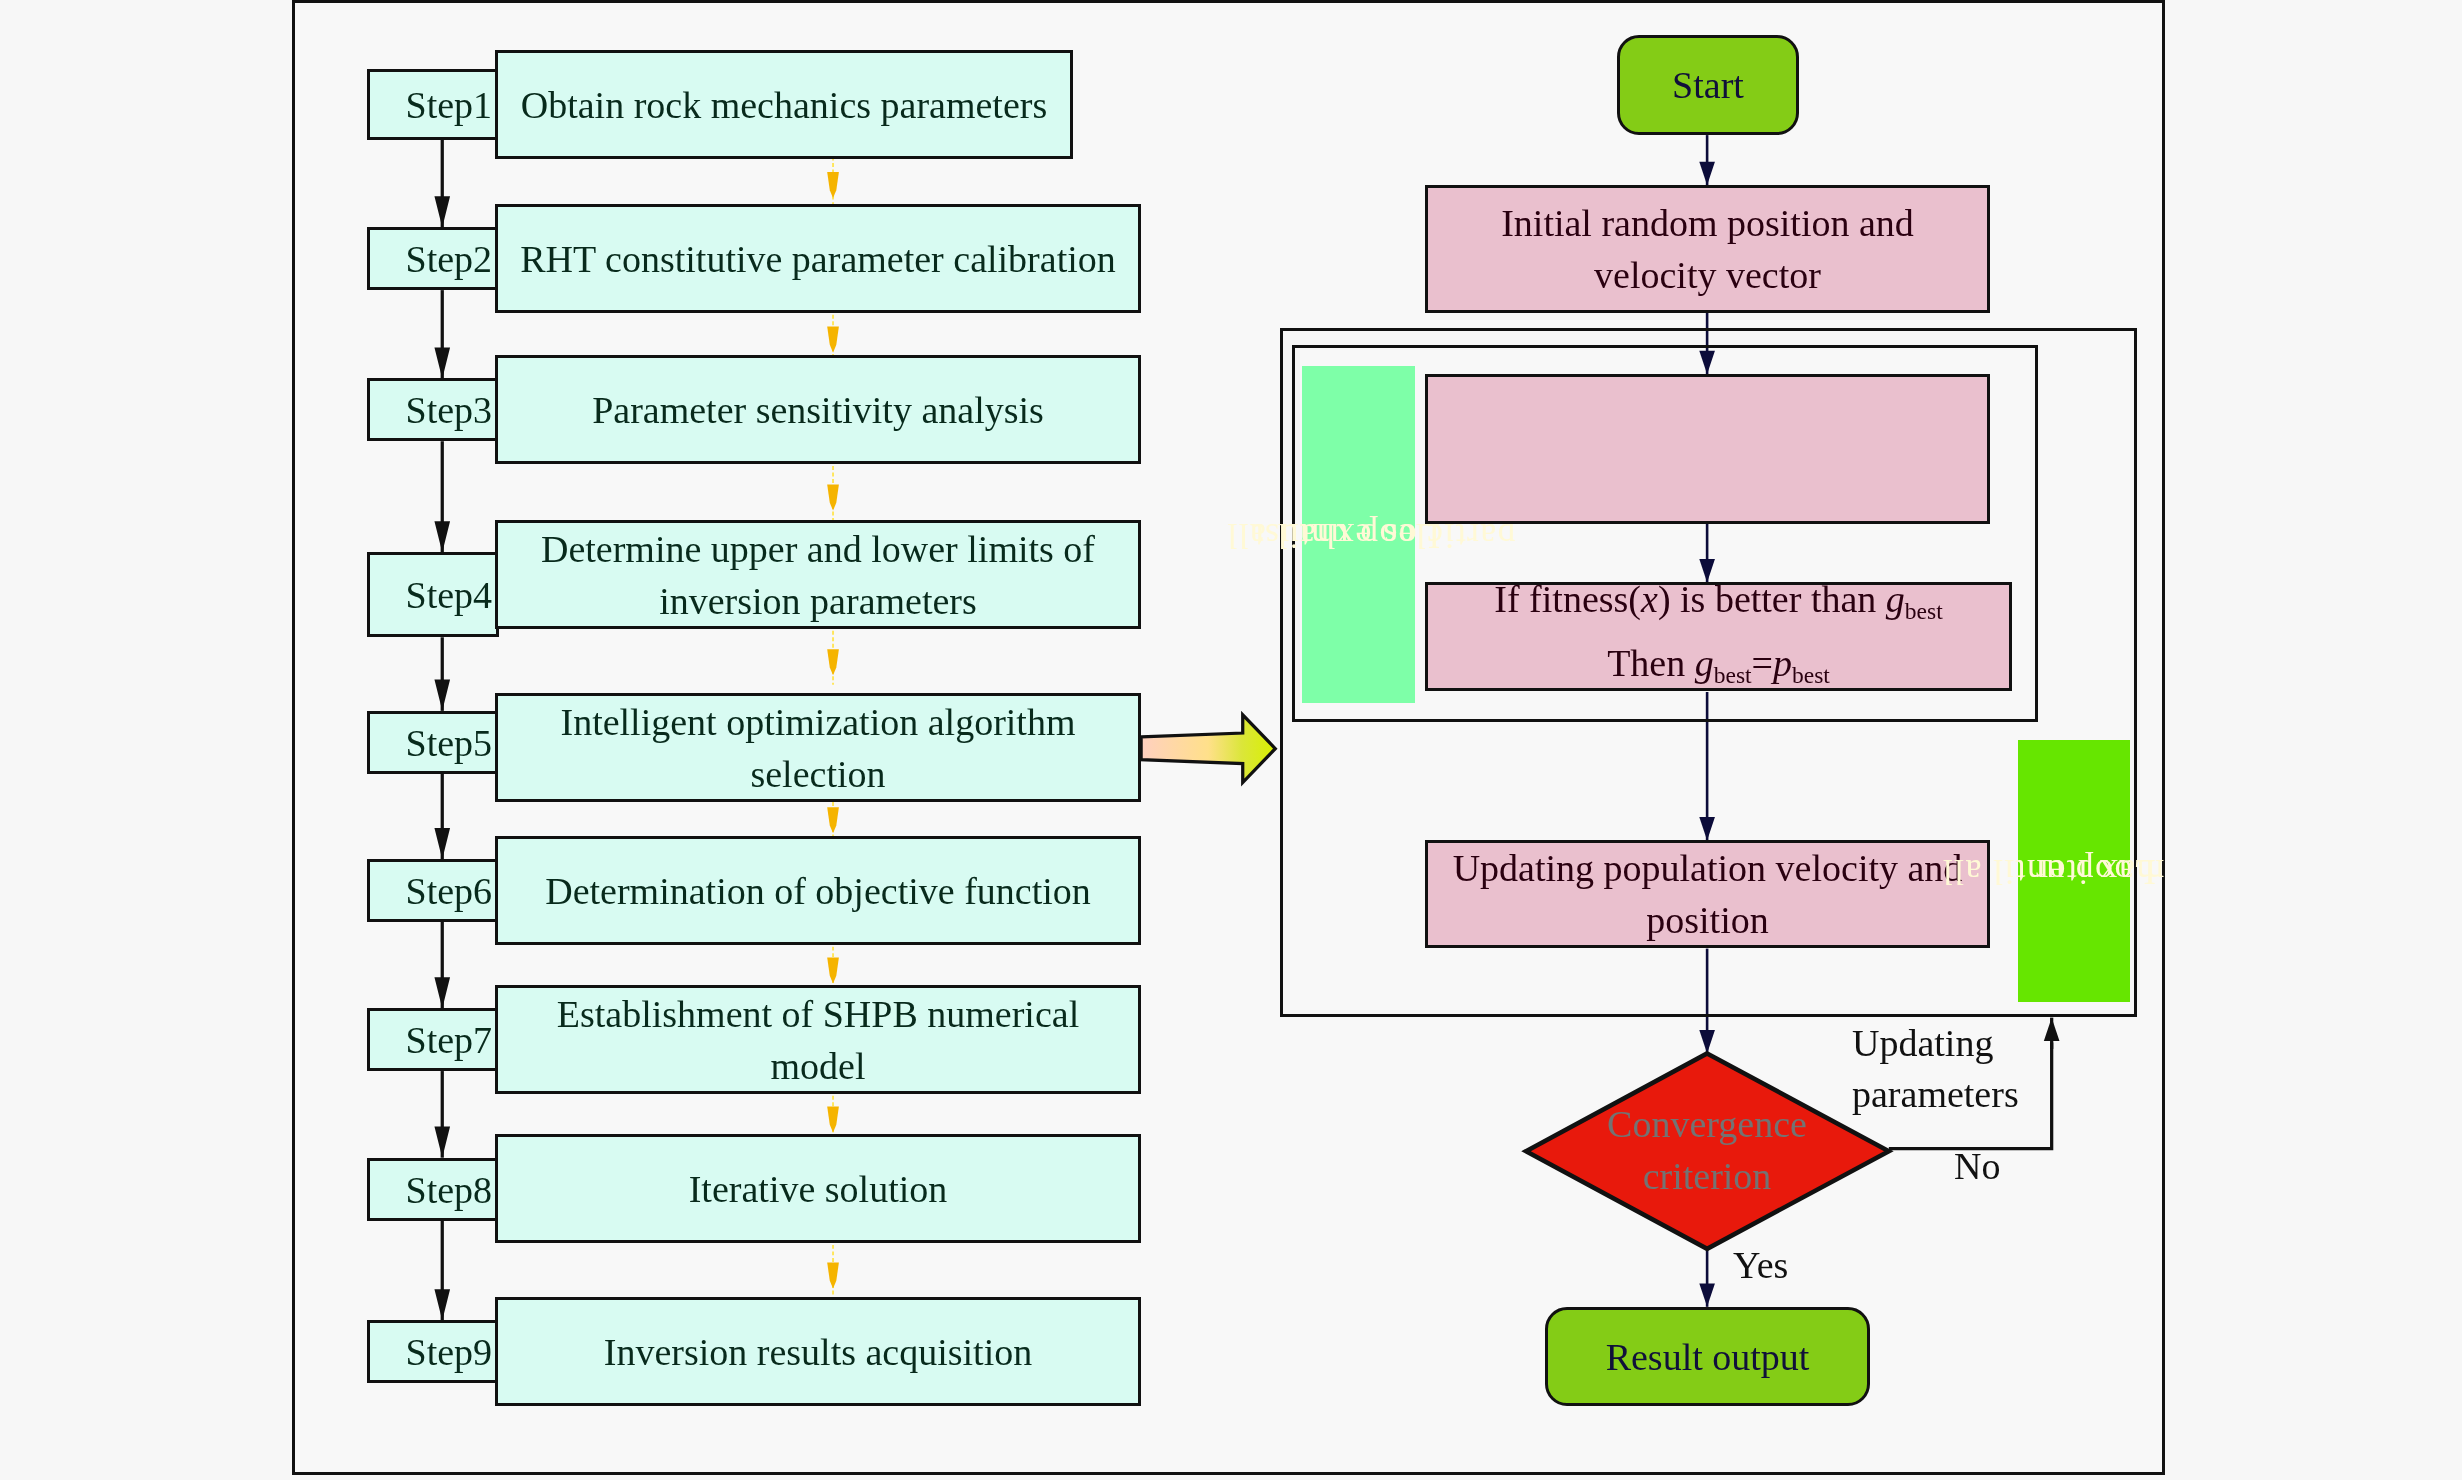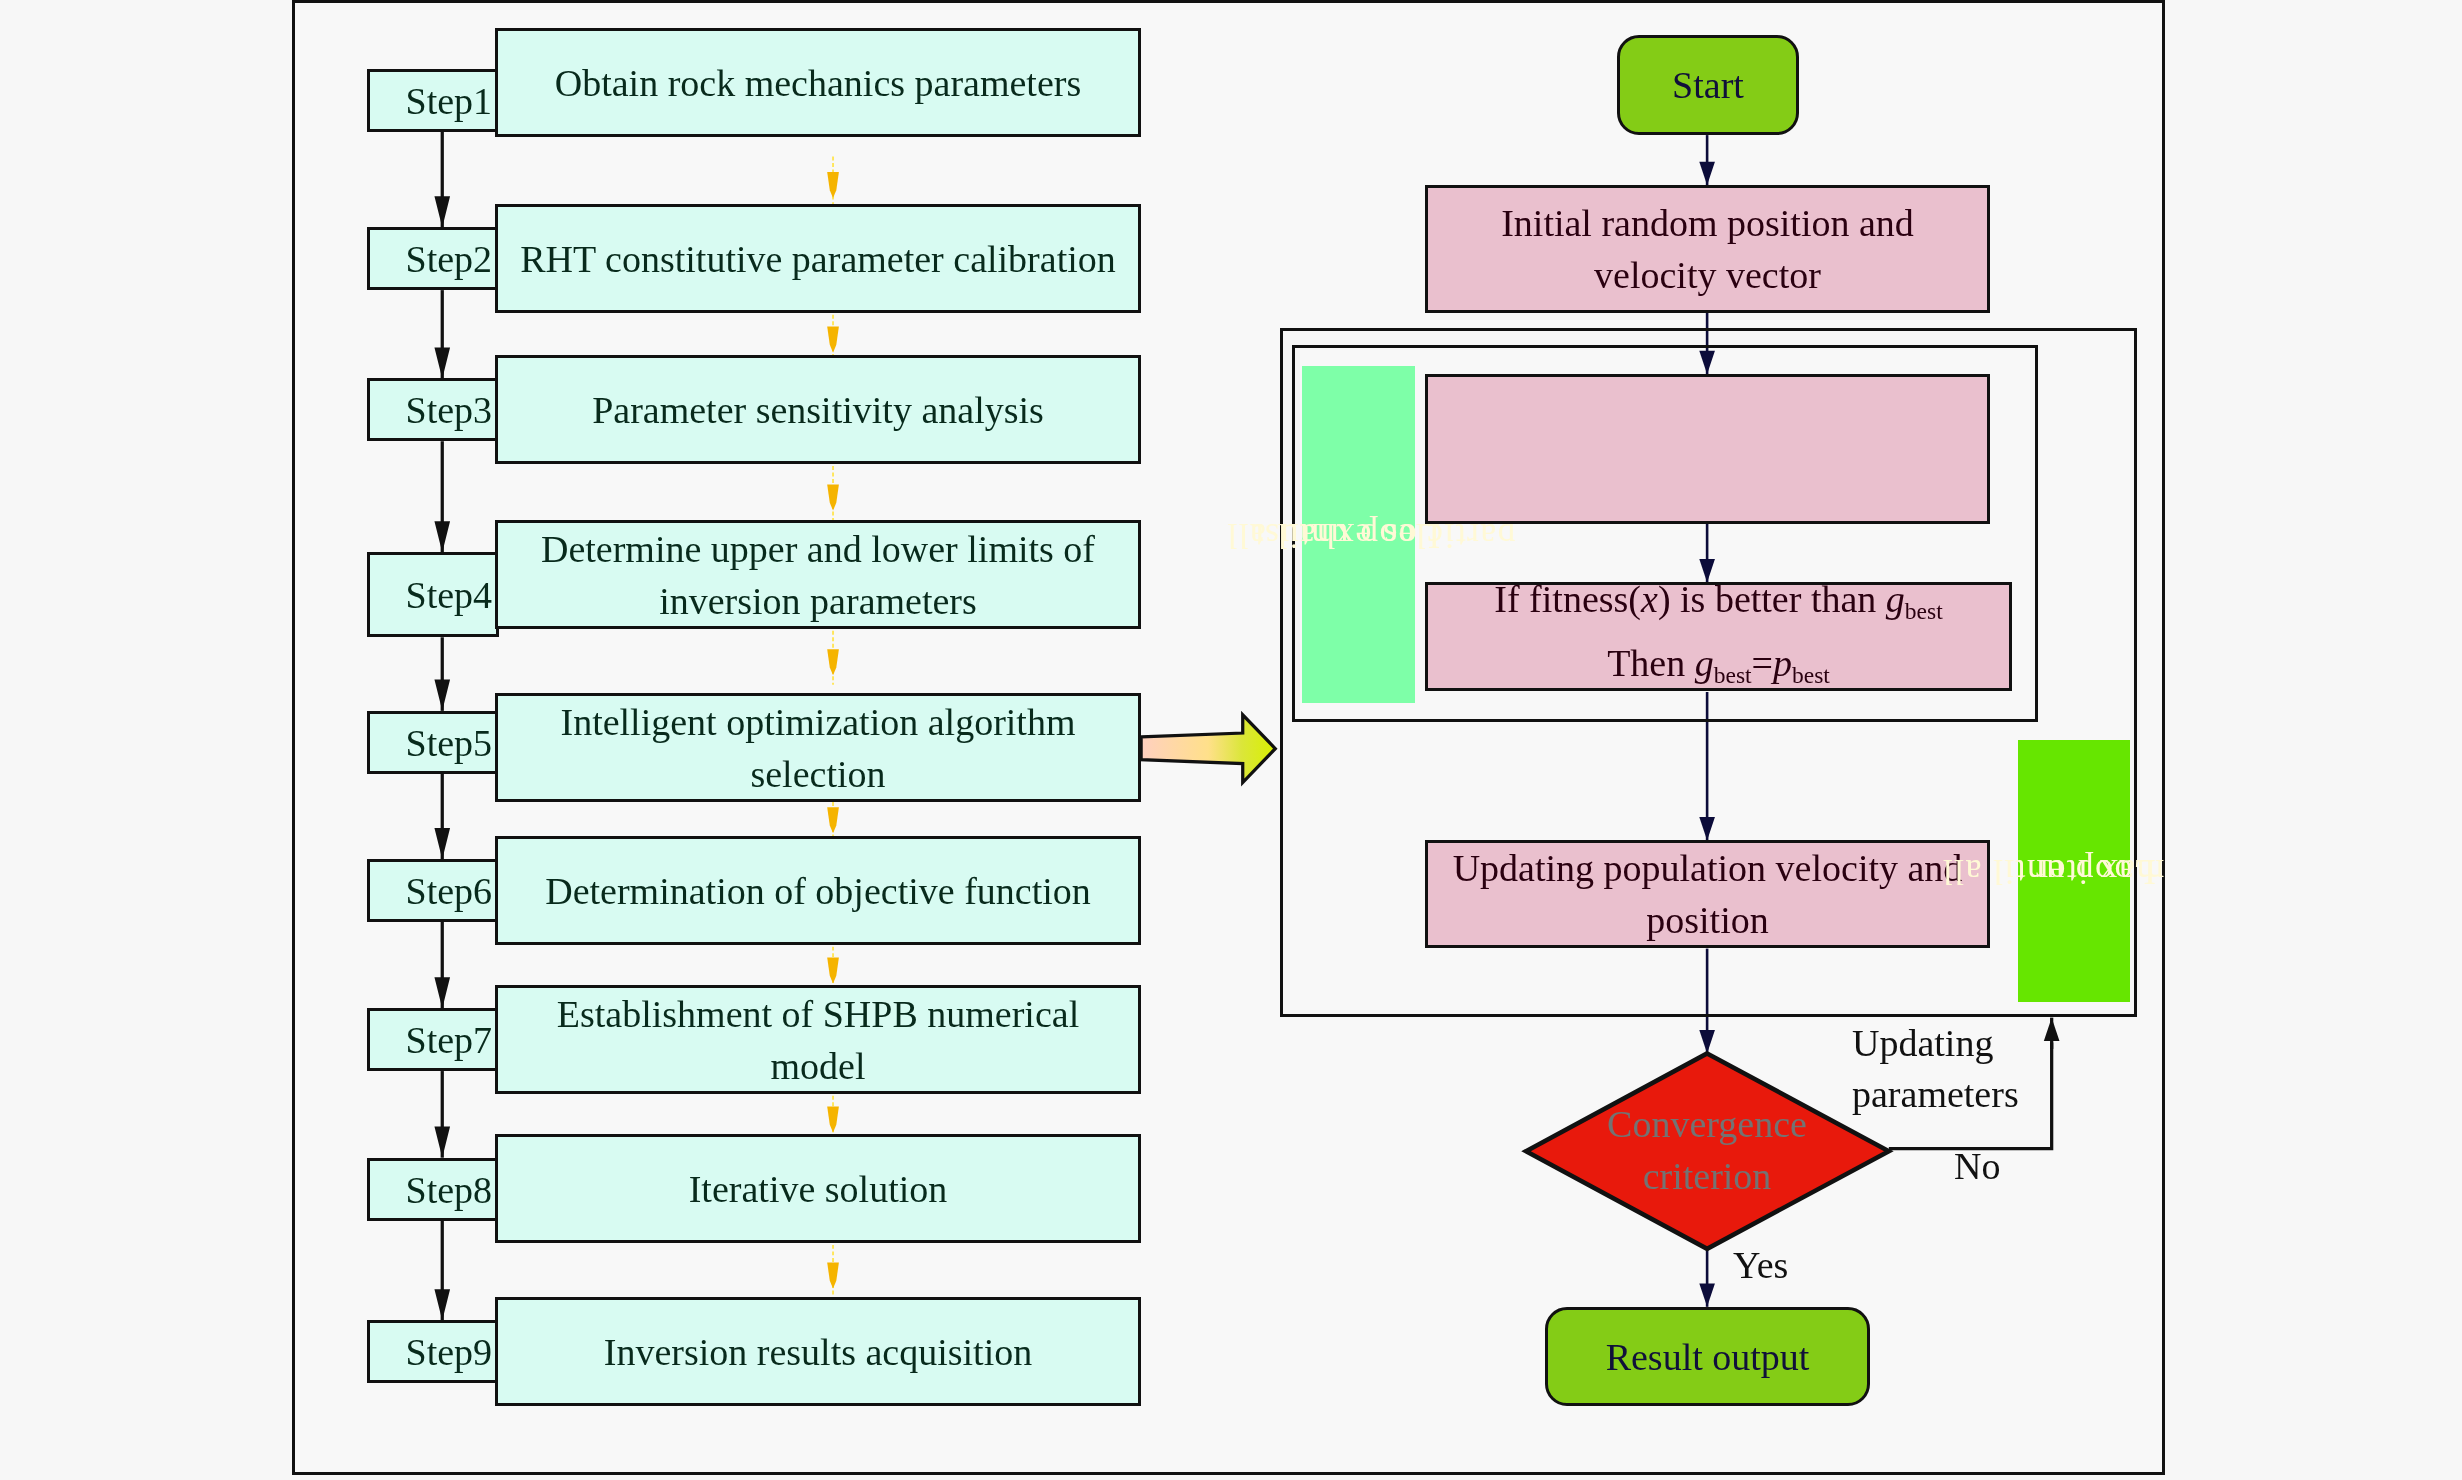--- a/index.html
+++ b/index.html
@@ -98,22 +98,22 @@
       <stop offset="0.75" stop-color="#dbe63a"></stop>
       <stop offset="1" stop-color="#d8f000"></stop>
     </linearGradient>
   </defs>
   <polygon points="1752,1131 1908,1125 1908,1097 1958,1149 1908,1201 1908,1172 1752,1166" fill="url(#fatgrad)" stroke="#111" stroke-width="5"></polygon>
 
   <polygon points="2621,1617 2900,1767 2621,1917 2343,1767" fill="#e8190c" stroke="#111" stroke-width="7"></polygon>
 </svg>
 
 <div id="left-col">
-    <div class="abs step-label" style="left: 367px; top: 69px; width: 132px; height: 63px; padding-left: 8px;">Step1</div>
-    <div class="abs step-box" style="left: 495px; top: 28px; width: 646px; height: 109px;">Obtain rock mechanics parameters</div>
+    <div class="abs step-label" style="left: 367px; top: 69px; width: 132px; height: 71px; padding-left: 8px;">Step1</div>
+    <div class="abs step-box" style="left: 495px; top: 50px; width: 578px; height: 109px;">Obtain rock mechanics parameters</div>
     <div class="abs step-label" style="left: 367px; top: 227px; width: 132px; height: 63px;">Step2</div>
     <div class="abs step-box" style="left: 495px; top: 204px; width: 646px; height: 109px;">RHT constitutive parameter calibration</div>
     <div class="abs step-label" style="left: 367px; top: 378px; width: 132px; height: 63px;">Step3</div>
     <div class="abs step-box" style="left: 495px; top: 355px; width: 646px; height: 109px;">Parameter sensitivity analysis</div>
     <div class="abs step-label" style="left: 367px; top: 552px; width: 132px; height: 85px;">Step4</div>
     <div class="abs step-box" style="left: 495px; top: 520px; width: 646px; height: 109px;">Determine upper and lower limits of inversion parameters</div>
     <div class="abs step-label" style="left: 367px; top: 711px; width: 132px; height: 63px;">Step5</div>
     <div class="abs step-box" style="left: 495px; top: 685px; width: 646px; height: 109px; margin-top: 8px;">Intelligent optimization algorithm selection</div>
     <div class="abs step-label" style="left: 367px; top: 859px; width: 132px; height: 63px;">Step6</div>
     <div class="abs step-box" style="left: 495px; top: 836px; width: 646px; height: 109px;">Determination of objective function</div>

